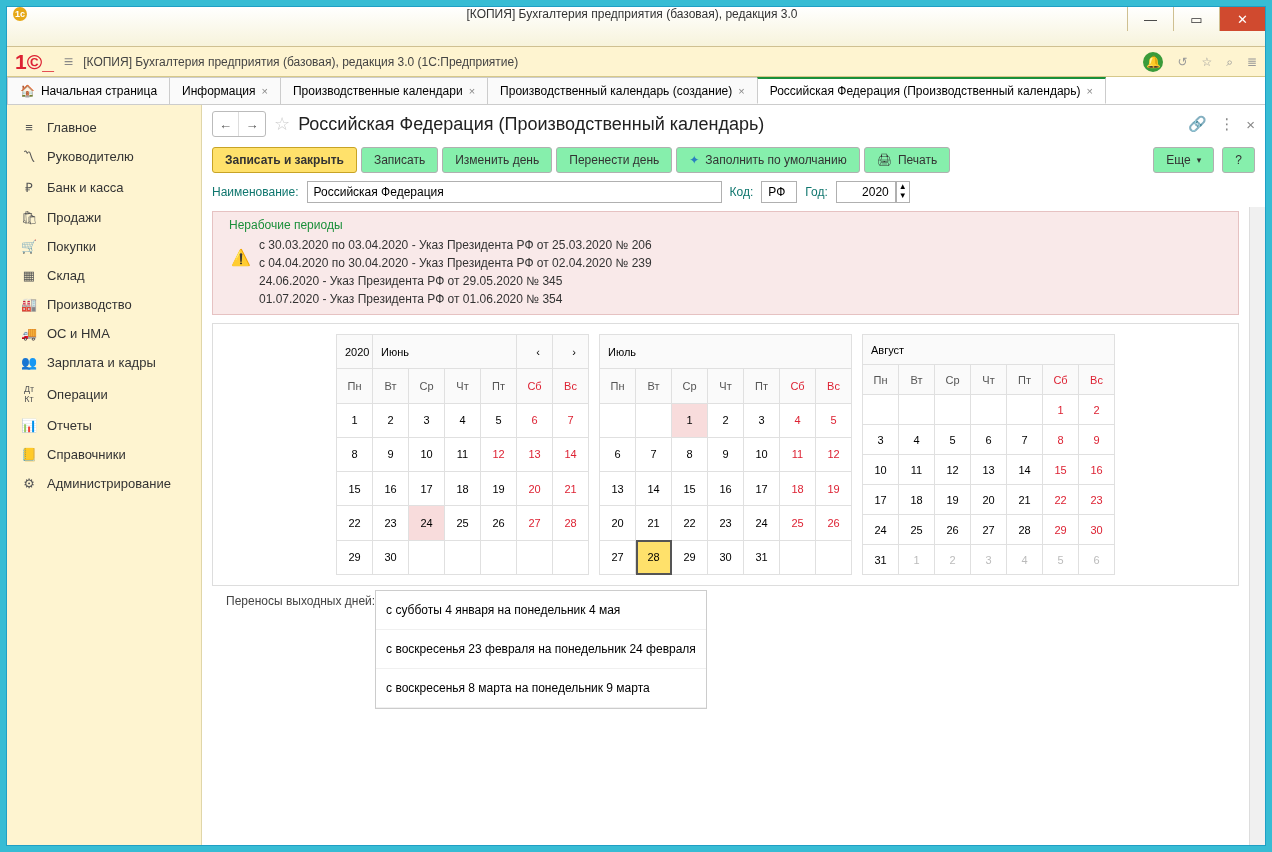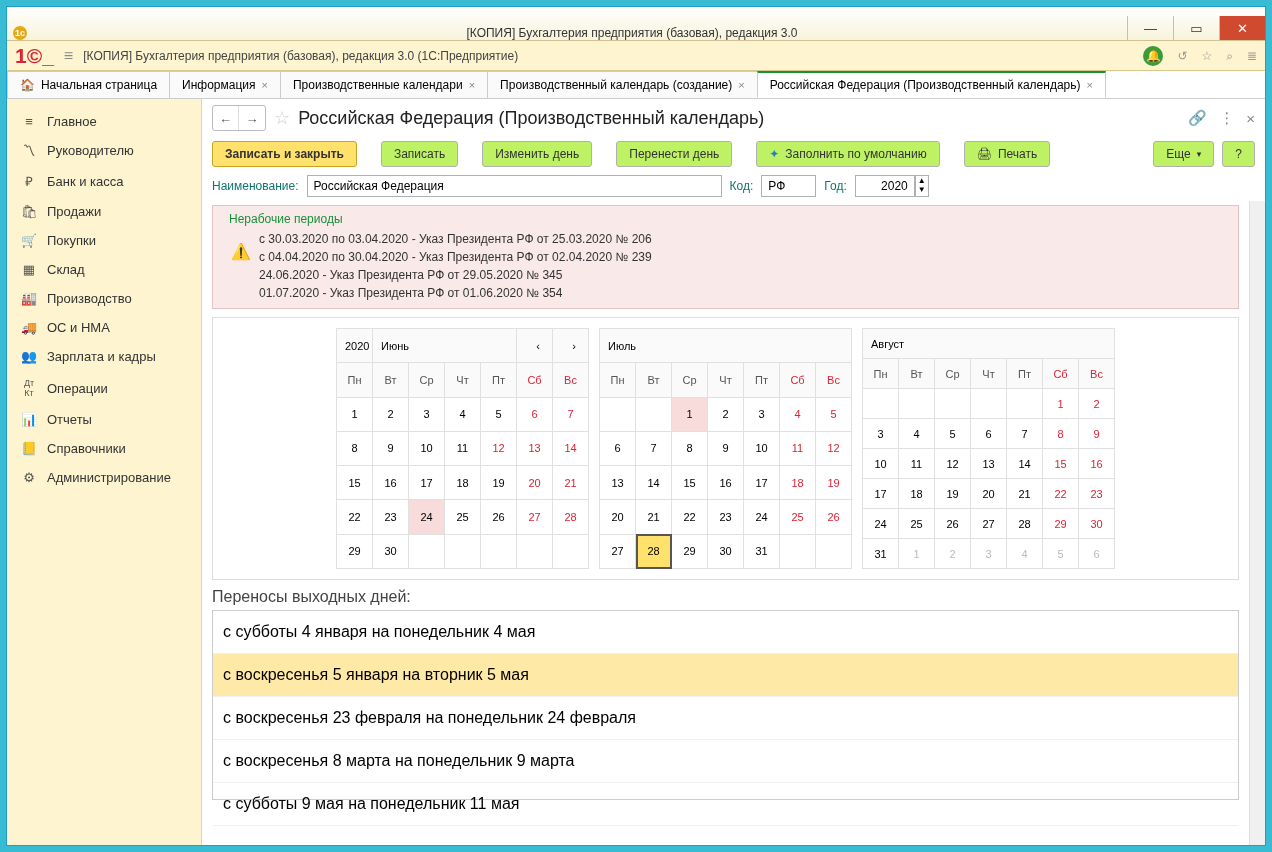--- a/index.html
+++ b/index.html
@@ -1,18 +1,18 @@
 <!DOCTYPE html>
 <html><head>
 <meta charset="utf-8">
 <style>
   * { box-sizing: border-box; font-family: Arial, sans-serif; }
   body { margin:0; background:#37bcd4; width:1272px; height:852px; overflow:hidden; }
   .outer { position:absolute; top:6px; left:6px; right:6px; bottom:6px; background:#fff; border:1px solid #1f9fc5; display:flex; flex-direction:column; }
-  .win-title { height:34px; background:linear-gradient(#fff,#f7f3db); border-bottom:1px solid #cfc091; display:flex; align-items:flex-end; font-size:12px; color:#333; position:relative;}
+  .win-title { height:40px; background:linear-gradient(#fff,#f7f3db); border-bottom:1px solid #cfc091; display:flex; align-items:flex-start; font-size:12px; color:#333; position:relative;}
   .win-title .logo1c { width:14px; height:14px; border-radius:50%; background:#e6a817; margin:0 6px; display:flex; align-items:center; justify-content:center; color:#fff; font-size:9px; font-weight:bold;}
   .win-title .ttl { position:absolute; left:0; right:8px; text-align:center; pointer-events:none;}
   .win-btns { margin-left:auto; display:flex; }
   .win-btn { width:46px; height:24px; display:flex; align-items:center; justify-content:center; font-size:13px; color:#333; border-left:1px solid #cfc091;}
   .win-close { background:#d04a2f; color:#fff; }
   .yellow-bar { height:30px; background:#fef4d0; border-bottom:1px solid #d6c88a; display:flex; align-items:center; font-size:12px; color:#444; padding:0 8px; gap:10px;}
   .yellow-bar .logo-big { font-weight:bold; color:#d23; font-size:21px;}
   .yellow-bar .burger { font-size:16px; color:#888;}
   .yellow-bar .icons-right { margin-left:auto; display:flex; gap:14px; align-items:center; color:#999;}
   .yellow-bar .bell { width:20px; height:20px; border-radius:50%; background:#3a9b3a; display:flex; align-items:center; justify-content:center; color:#fff; font-size:12px;}
@@ -27,22 +27,22 @@
   .sidebar .ic { width:16px; text-align:center; color:#555; font-size:13px;}
   .main { flex:1; display:flex; flex-direction:column; overflow:hidden;}
   .page-header { display:flex; align-items:center; padding:6px 10px; gap:8px;}
   .nav-btns { display:flex; border:1px solid #bbb; border-radius:3px;}
   .nav-b { width:26px; height:24px; display:flex; align-items:center; justify-content:center; font-size:13px; color:#555; border-right:1px solid #ddd;}
   .nav-b:last-child{border-right:none;}
   .star { color:#ccc; font-size:18px;}
   .page-title { font-size:18px; color:#222;}
   .page-tools { margin-left:auto; display:flex; gap:12px; color:#888; align-items:center;}
   .pt-btn { font-size:15px; cursor:pointer;}
-  .toolbar { display:flex; align-items:center; padding:4px 10px; gap:24px; font-size:12px;}
-  .btn { border:1px solid #b0b0b0; background:#bef264; padding:5px 12px; border-radius:3px; color:#333; display:flex; align-items:center; gap:6px;}
+  .toolbar { display:flex; align-items:center; padding:4px 10px; gap:4px; font-size:12px;}
+  .btn { border:1px solid #b0b0b0; background:#86efac; padding:5px 12px; border-radius:3px; color:#333; display:flex; align-items:center; gap:6px;}
   .btn-primary { background:#ffe16b; border:1px solid #c7a326; font-weight:bold;}
   .tb-right { margin-left:auto; display:flex; gap:8px;}
   .form-row { display:flex; align-items:center; padding:4px 10px; gap:8px; font-size:12px;}
   .form-row label { color:#0f766e;}
   .input { border:1px solid #b0b0b0; padding:3px 6px; font-size:12px; background:#fff;}
   .non-work { margin:4px 10px; border:1px solid #e6c2c2; background:#f9e9e9; padding:6px 8px; font-size:12px; color:#333;}
   .non-work .hdr { color:#1a8f3a; margin-bottom:4px;margin-left:8px;}
   .non-work .item-row { display:flex; align-items:flex-start; gap:8px; padding-left:10px;}
   .non-work .warn { width:20px; height:20px; font-size:16px; position:relative; top:12px;}
   .non-work .list { line-height:1.5;}
@@ -51,21 +51,21 @@
   .cal th, .cal td { width:36px; height:30px; border:1px solid #e0e0e0; text-align:center; vertical-align:middle;}
   .cal .crow th { background:#fafafa; font-weight:normal; text-align:left; padding-left:8px;}
   .cal .crow th.nav { text-align:center; width:30px;}
   .cal .wh th { font-weight:normal; color:#555; background:#fafafa;}
   .cal .wh th.we { color:#d23;}
   .cal td.we { color:#d23;}
   .cal td.hl { background:#f8dcdc;}
   .cal td.pre { color:#d23;}
   .cal td.today { outline:2px solid #555; outline-offset:-2px; background:#ffe16b;}
   .cal td.other { color:#bbb;}
-  .transfers { margin:0 10px 8px 10px; display:flex; flex-direction:column; font-size:16px;}
+  .transfers { margin:0 10px 8px 24px; display:flex; flex-direction:row; font-size:12px;}
   .transfers .lbl { padding:4px 0; color:#444;}
   .transfers .box { border:1px solid #ccc; max-height:190px;}
   .transfers .row-t { padding:12px 10px; border-bottom:1px solid #f0f0f0;}
   .transfers .row-t.sel { background:#ffe9a6;}
   .scroll-track { width:16px; background:#f0f0f0; border-left:1px solid #ddd;}
 </style>
 </head>
 <body>
 
 <div class="outer">
@@ -205,21 +205,21 @@
               <span style="font-size:9px;">▾</span>
             </div>
           <div class="btn">?</div>
         </div>
       </div>
 
       <div class="form-row">
         <label>Наименование:</label>
         <input class="input" style="flex: 0 0 415px;" value="Российская Федерация">
         <label>Код:</label>
-        <input class="input" style="width: 55px;" value="РФ">
+        <input class="input" style="width: 36px;" value="РФ">
         <label>Год:</label>
         <span style="display:flex;">
             <input class="input" style="width: 60px; text-align: right;" value="2020">
             <span class="input" style="padding:0 2px; font-size:8px; line-height:9px;">▲<br>▼</span>
           </span>
       </div>
 
       <div style="flex:1; display:flex; overflow:hidden;">
         <div style="flex:1; overflow:hidden; display:flex; flex-direction:column;">
 
@@ -434,24 +434,22 @@
                     <td class="other">6</td>
                   </tr>
             </tbody>
               </table>
           </div>
 
           <div class="transfers">
             <div class="lbl">Переносы выходных дней:</div>
             <div class="box">
               <div class="row-t">с субботы 4 января на понедельник 4 мая</div>
-              <div class="row-t sel">с воскресенья 5 января на вторник 5 мая</div>
               <div class="row-t">с воскресенья 23 февраля на понедельник 24 февраля</div>
               <div class="row-t">с воскресенья 8 марта на понедельник 9 марта</div>
-              <div class="row-t">с субботы 9 мая на понедельник 11 мая</div>
             </div>
           </div>
 
         </div>
         <div class="scroll-track"></div>
       </div>
     </div>
   </div>
 </div>
 

